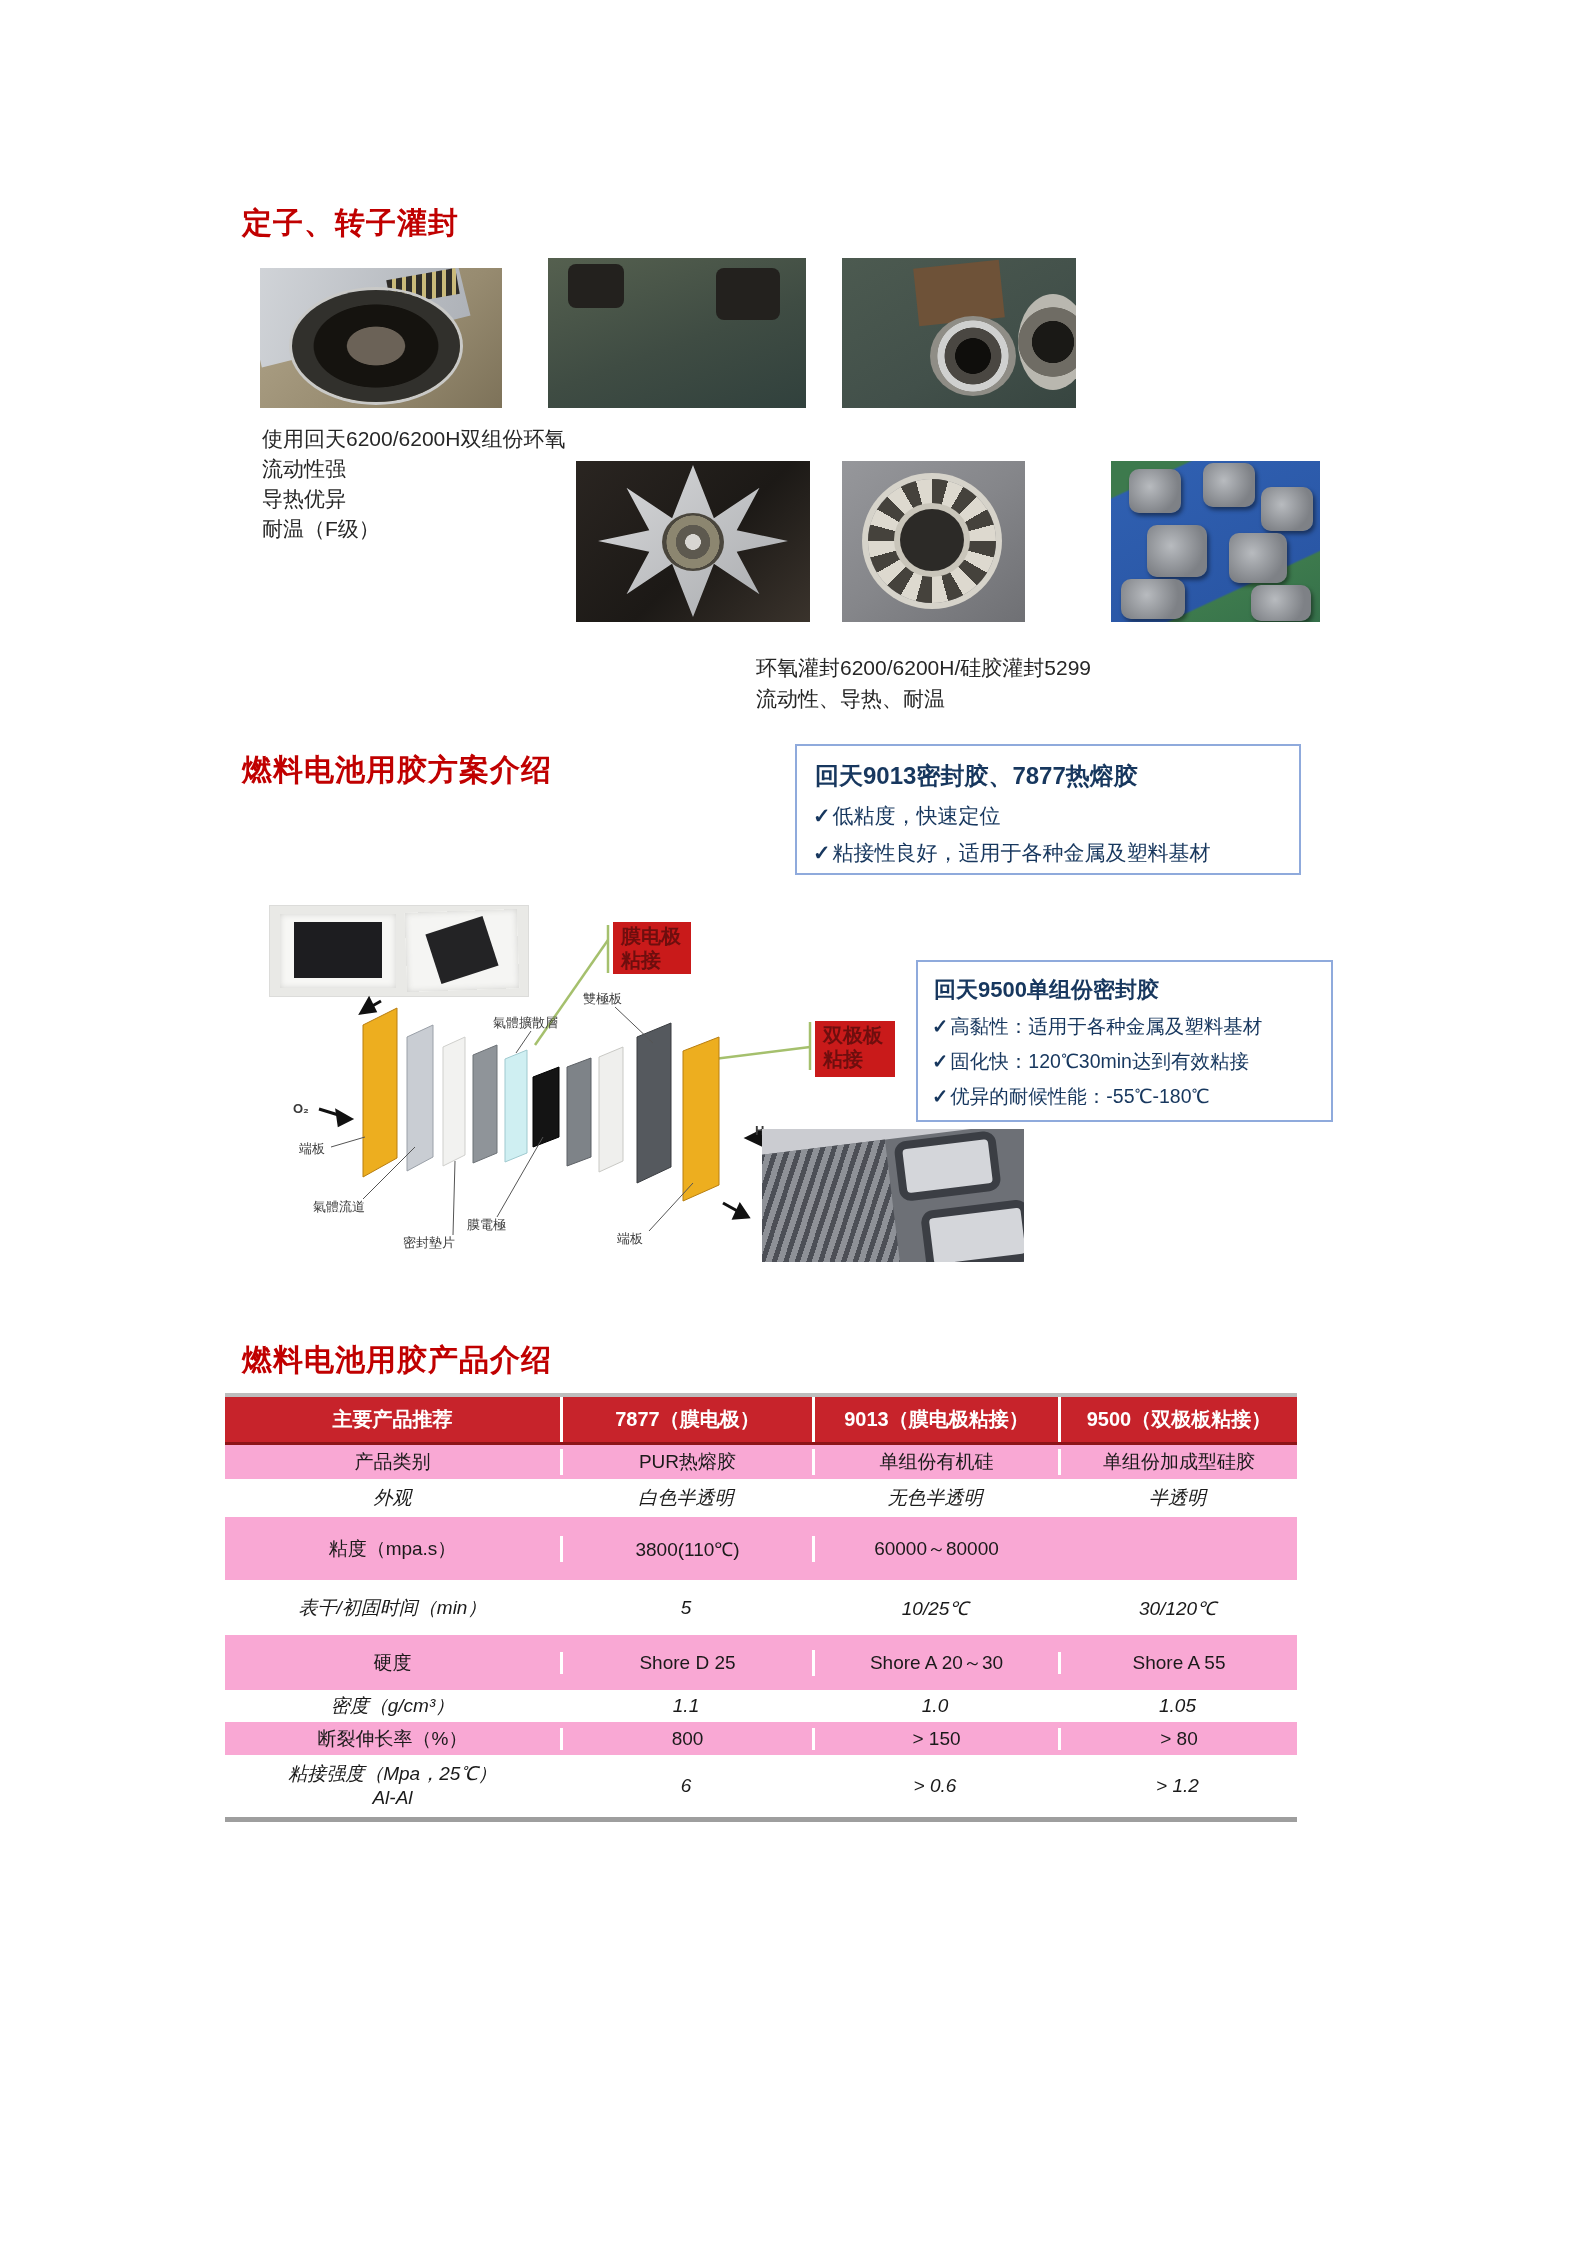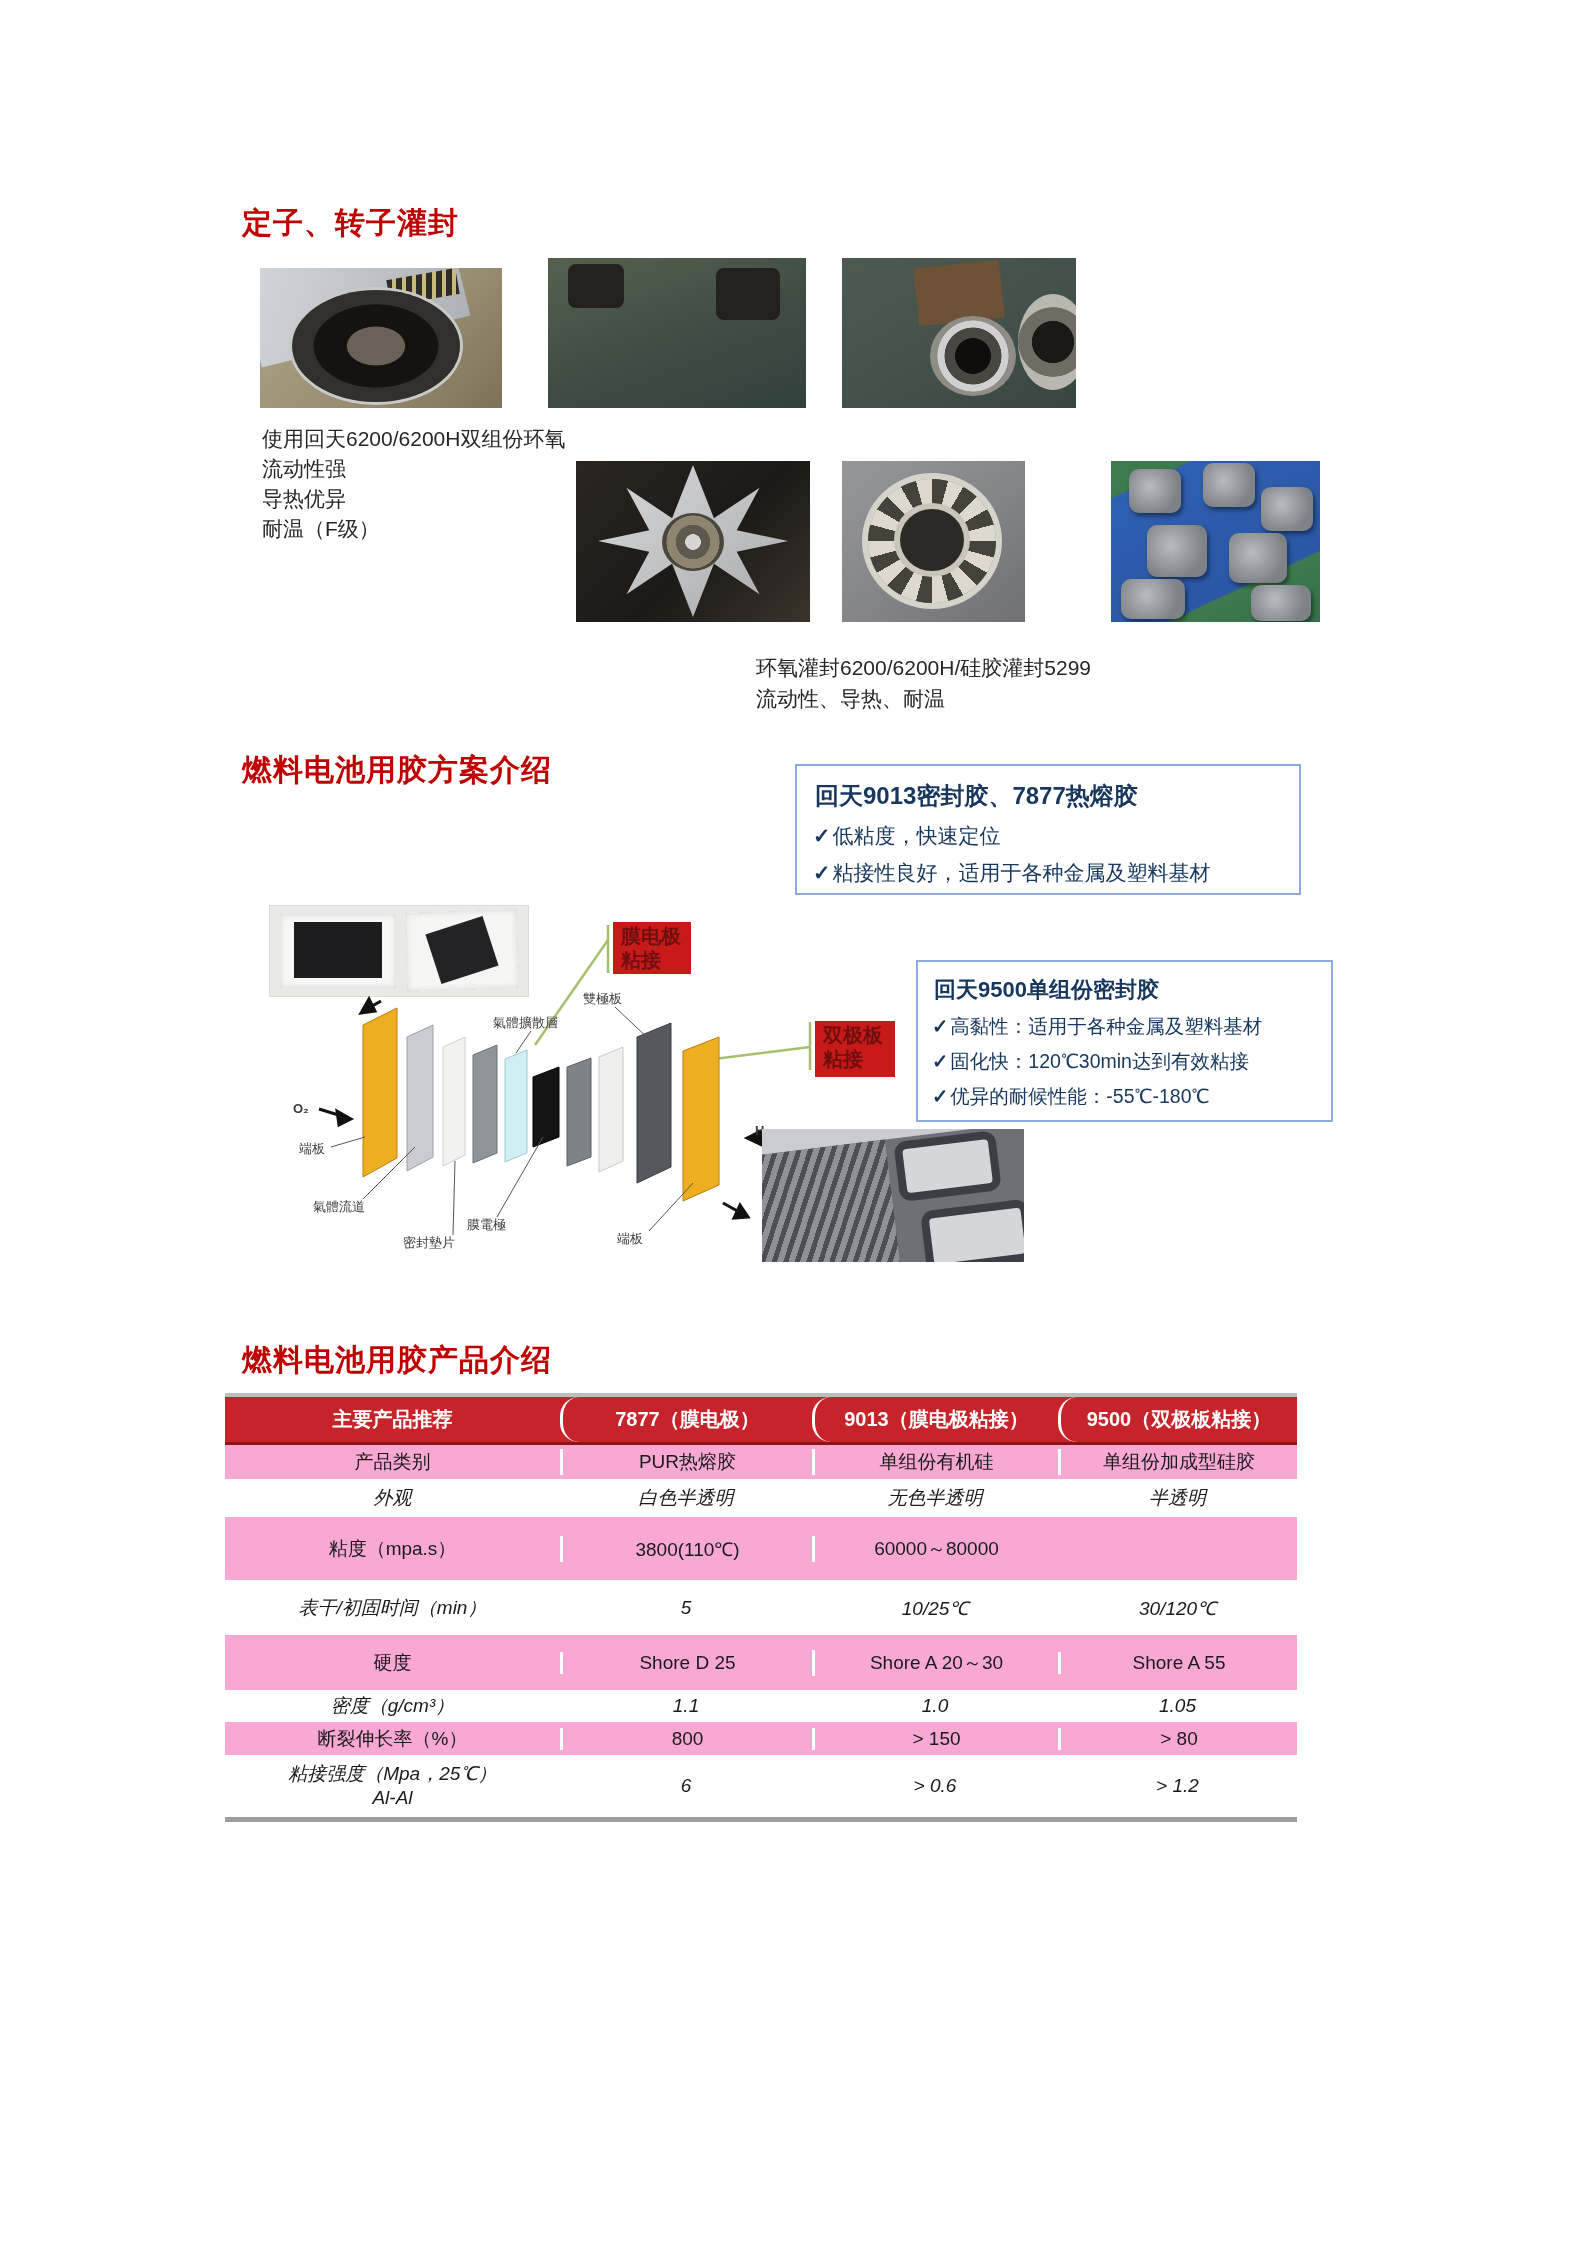--- a/index.html
+++ b/index.html
@@ -44,21 +44,21 @@
 
   .p6{left:1111px;top:461px;width:209px;height:161px;background:linear-gradient(155deg,#3d7a4d 0%,#3d7a4d 14%,#2f5fb0 15%,#2a57a6 72%,#3d7a4d 73%,#35704a 100%);}
   .p6 .m{position:absolute;width:52px;height:44px;border-radius:10px;background:radial-gradient(circle at 40% 40%,#b8bbbf,#7e8186 70%);box-shadow:2px 3px 4px rgba(0,0,0,.45);}
 
   
   .desc{position:absolute;left:262px;top:424px;font-size:21px;line-height:30px;color:#262626;}
   .caption{position:absolute;left:756px;top:652px;font-size:21px;line-height:31px;color:#262626;}
 
   
   .bluebox{position:absolute;background:#ffffff;border:2px solid #8FAADC;color:#17375E;}
-  .bb1{left:795px;top:764px;width:506px;height:131px;padding:12px 16px 4px 16px;box-sizing:border-box;}
+  .bb1{left:795px;top:744px;width:506px;height:131px;padding:12px 16px 4px 16px;box-sizing:border-box;}
   .bb1 .bb-title{font-size:24px;font-weight:bold;margin:2px 0 10px 2px;}
   .bb1 .bb-item{font-size:21px;margin:9px 0 0 0;}
   .bb2{left:916px;top:960px;width:417px;height:162px;padding:11px 14px 0 14px;box-sizing:border-box;}
   .bb2 .bb-title{font-size:22px;font-weight:bold;margin:2px 0 8px 2px;}
   .bb2 .bb-item{font-size:19.5px;margin:8px 0 0 0;}
   .chk{font-weight:bold;margin-right:2px;}
 
   .tag{position:absolute;background:#C91A1A;color:#6E0E0E;font-size:20px;font-weight:bold;
        line-height:24px;padding:2px 8px;box-sizing:border-box;}
   .tagA{left:613px;top:922px;width:78px;height:52px;}
@@ -80,21 +80,21 @@
 
   svg text{font-family:"Liberation Sans",sans-serif;}
 
   
   .tbl{position:absolute;left:225px;top:1393px;width:1072px;border-top:4px solid #bdbdbd;border-bottom:5px solid #9e9e9e;}
   .trow{display:flex;width:100%;}
   .cell{display:flex;align-items:center;justify-content:center;text-align:center;
         font-size:19px;color:#1a1a1a;box-sizing:border-box;}
   .c1{width:335px;}.c2{width:252px;}.c3{width:246px;}.c4{width:239px;}
   .thead{background:#C7232B;border-bottom:3px solid #8d1418;height:45px;}
-  .thead .cell{color:#ffffff;font-weight:bold;font-size:20px;border-radius:19px;}
+  .thead .cell{color:#ffffff;font-weight:bold;font-size:20px;}
   .gray{background:#f9a8d4;align-items:center;}
   .white{background:#ffffff;font-style:italic;}
   .gray .cell + .cell, .thead .cell + .cell{border-left:3px solid #ffffff;}
   .rh34{height:34px;}.rh38{height:38px;}.rh63{height:63px;}.rh48{height:55px;}
   .rh32{height:32px;}.rh33{height:33px;}.rh62{height:62px;}
   .two-line{flex-direction:column;line-height:24px;}
 </style>
 </head>
 <body>
 

